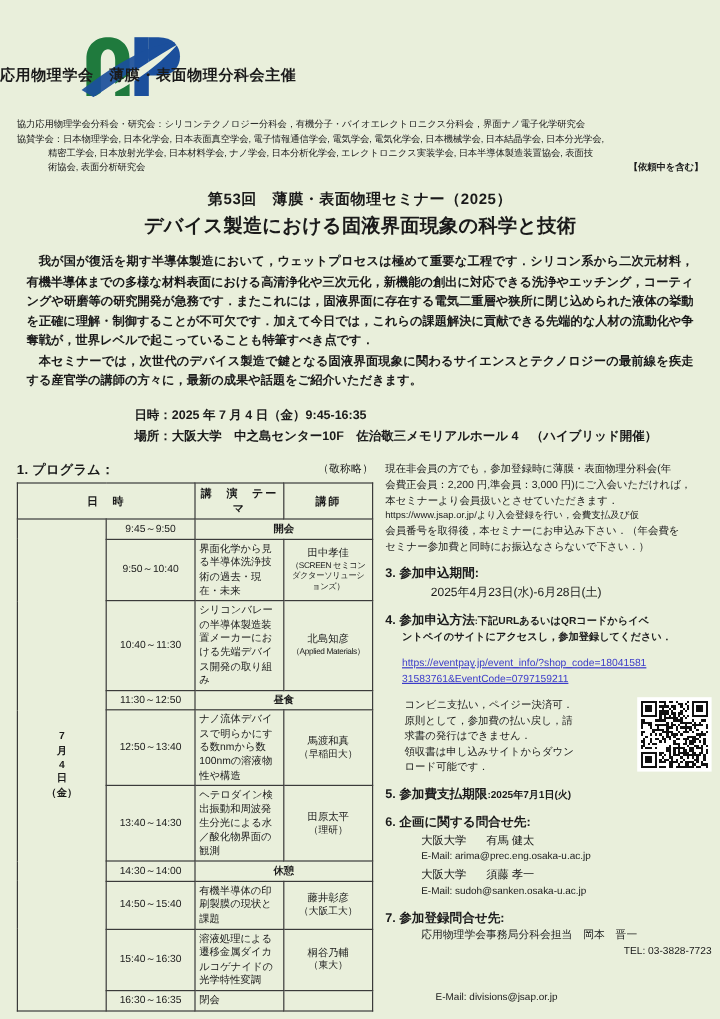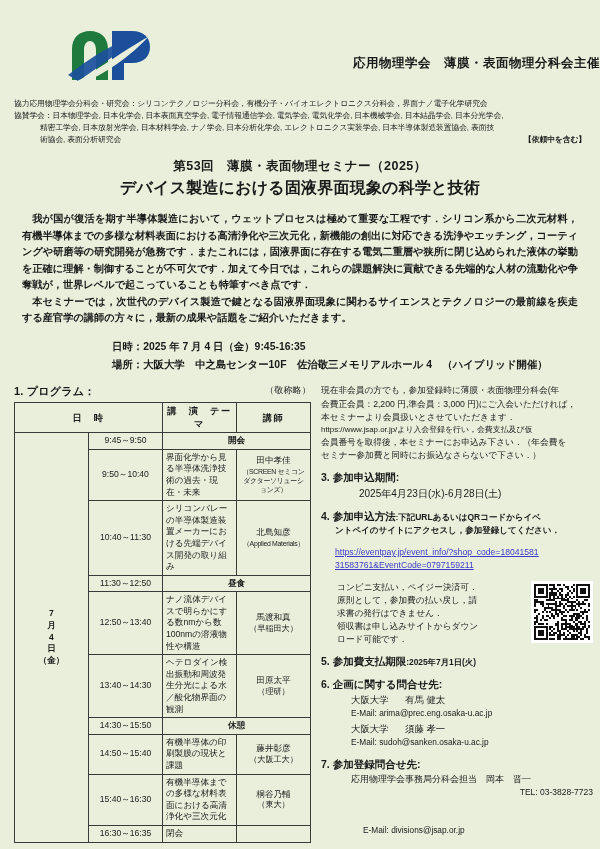--- a/index.html
+++ b/index.html
@@ -32,21 +32,21 @@
     left: 62px;
     top: 25px;
     width: 96px;
     height: 62px;
   }
   .host-line {
     position: absolute;
     left: 0;
     right: 0;
     top: 55px;
-    text-align: right;
+    text-align: left;
     font-size: 12.5px;
     font-weight: bold;
     letter-spacing: 0.5px;
   }
 
   
   .sponsors {
     margin: 18px 14px 0 14px;
     font-size: 7.8px;
     line-height: 1.55;
@@ -345,34 +345,34 @@
             </tr>
             <tr>
               <td class="timecell">13:40～14:30</td>
               <td class="themecell">ヘテロダイン検出振動和周波発生分光による水／酸化物界面の観測</td>
               <td class="speakercell">
                 <div>田原太平</div>
                 <div class="aff">（理研）</div>
               </td>
             </tr>
             <tr>
-              <td class="timecell">14:30～15:50</td>
+              <td class="timecell">14:30～14:00</td>
               <td class="themecell center" colspan="2">休憩</td>
             </tr>
             <tr>
               <td class="timecell">14:50～15:40</td>
               <td class="themecell">有機半導体の印刷製膜の現状と課題</td>
               <td class="speakercell">
                 <div>藤井彰彦</div>
                 <div class="aff">（大阪工大）</div>
               </td>
             </tr>
             <tr>
               <td class="timecell">15:40～16:30</td>
-              <td class="themecell">有機半導体までの多様な材料表面における高清浄化や三次元化</td>
+              <td class="themecell">溶液処理による遷移金属ダイカルコゲナイドの光学特性変調</td>
               <td class="speakercell">
                 <div>桐谷乃輔</div>
                 <div class="aff">（東大）</div>
               </td>
             </tr>
             <tr>
               <td class="timecell">16:30～16:35</td>
               <td class="themecell">閉会</td>
               <td class="speakercell"></td>
             </tr>

